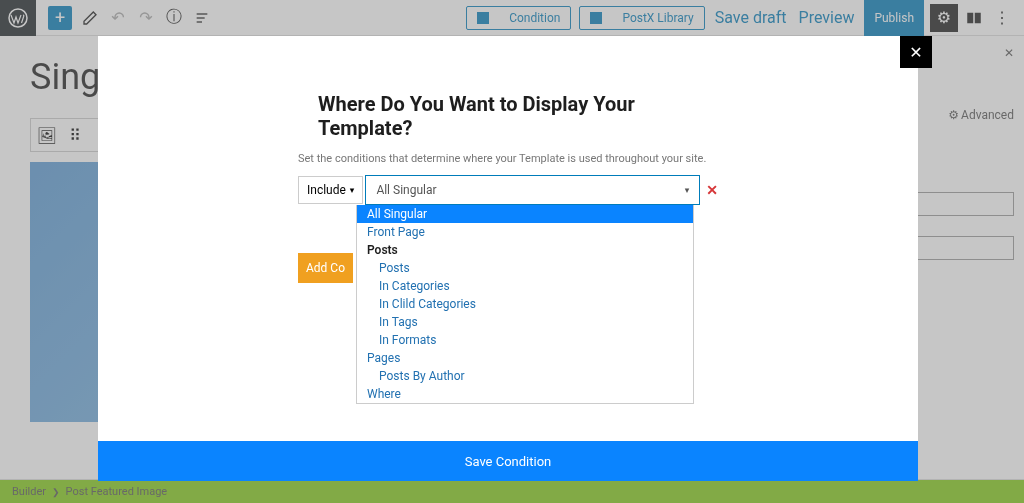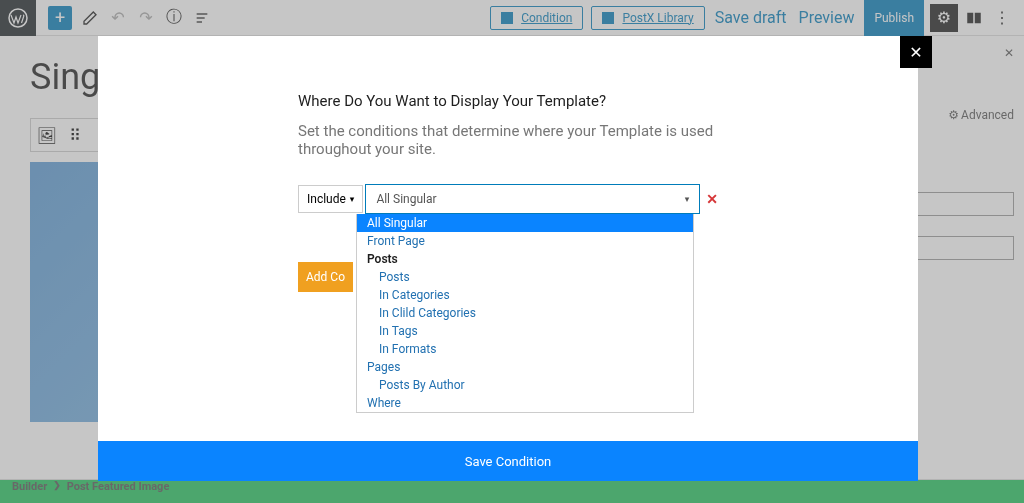--- a/index.html
+++ b/index.html
@@ -5,21 +5,21 @@
 * { margin:0; padding:0; box-sizing:border-box; font-family:-apple-system,BlinkMacSystemFont,"Segoe UI",Roboto,sans-serif; }
 body { width:1024px; height:503px; overflow:hidden; background:#f0f0f0; position:relative; }
 
 .topbar { height:36px; background:#fff; border-bottom:1px solid #ddd; display:flex; align-items:center; padding:0 8px; }
 .wp-logo { width:36px; height:36px; background:#1d2327; display:flex; align-items:center; justify-content:center; color:#fff; margin-left:-8px; margin-right:8px; }
 .wp-logo svg { width:20px; height:20px; }
 .add-btn { width:24px; height:24px; background:#007cba; color:#fff; display:flex; align-items:center; justify-content:center; border-radius:2px; font-size:18px; margin:0 4px; cursor:pointer; }
 .tool-icon { width:28px; height:28px; display:flex; align-items:center; justify-content:center; color:#1e1e1e; cursor:pointer; }
 .tool-icon.disabled { color:#aaa; }
 .tb-spacer { flex:1; }
-.tb-btn { border:1px solid #007cba; background:#fff; color:#007cba; padding:4px 10px; font-size:12px; border-radius:2px; margin:0 4px; cursor:pointer; display:flex; align-items:center; gap:8px;text-decoration:underline; }
+.tb-btn { border:1px solid #007cba; background:#fff; color:#007cba; padding:4px 10px; font-size:12px; border-radius:2px; margin:0 4px; cursor:pointer; display:flex; align-items:center; gap:20px; }
 .tb-btn .sq { width:12px; height:12px; background:#007cba; }
 .tb-link { color:#007cba; font-size:16px; margin:0 6px; cursor:pointer; }
 .publish-btn { background:#007cba; color:#fff; border:none; padding:20px 10px; font-size:12px; border-radius:2px; margin:0 4px; cursor:pointer; }
 .gear { width:28px; height:28px; background:#1e1e1e; color:#fff; display:flex; align-items:center; justify-content:center; margin:0 2px; cursor:pointer; }
 .panel-ic { width:28px; height:28px; display:flex; align-items:center; justify-content:center; color:#1e1e1e; cursor:pointer; }
 
 .editor { display:flex; height:452px; }
 .canvas { flex:1; padding:20px 30px; background:#fff; }
 .title { font-size:36px; font-weight:400; color:#1e1e1e; margin-bottom:20px; }
 .block-tb { display:inline-flex; border:1px solid #ccc; background:#fff; padding:4px; gap:4px; margin-bottom:10px; }
@@ -27,29 +27,29 @@
 .img-block { width:90%; height:260px; background:linear-gradient(135deg,#5b9bd5 0%,#8fc5e8 100%); }
 
 .sidepanel { width:270px; background:#fff; border-left:1px solid #ddd; padding:10px; font-size:12px; color:#555; overflow:hidden; }
 .sp-close { float:right; cursor:pointer; }
 .sp-title { font-weight:600; margin-bottom:4px; }
 .sp-advanced { float:right; margin-top:30px; cursor:pointer; display:flex; align-items:center; gap:2px; }
 .sp-row { display:flex; gap:8px; margin-top:70px; }
 .sp-input { border:1px solid #999; height:24px; flex:1; }
 .sp-fill { border:1px solid #999; padding:4px 8px; }
 
-.bottombar { position:absolute; bottom:0; left:0; right:0; height:24px; background:#22c55e; border-top:1px solid #ddd; font-size:11px; color:#555; display:flex; align-items:flex-start; padding:0 12px;font-weight:bold; }
+.bottombar { position:absolute; bottom:0; left:0; right:0; height:24px; background:#84cc16; border-top:1px solid #ddd; font-size:11px; color:#555; display:flex; align-items:center; padding:0 12px; }
 .crumb-sep { margin:0 6px; font-size:9px; }
 
 .overlay { position:absolute; inset:0; background:rgba(128,128,128,0.45); z-index:10; }
 .modal { position:absolute; top:36px; left:98px; width:820px; height:445px; background:#fff; z-index:20; display:flex; flex-direction:column; }
 .modal-close { position:absolute; top:0; right:-14px; width:32px; height:32px; background:#000; color:#fff; display:flex; align-items:center; justify-content:center; font-size:16px; cursor:pointer; z-index:25; }
 .modal-body { flex:1; padding:56px 200px 20px 200px; }
-.modal-h { font-size:15px; font-weight:400; color:#1e1e1e; margin-bottom:12px; }
-.modal-sub { font-size:15px; color:#777; margin-bottom:26px; }
+.modal-h { font-size:20px; font-weight:700; color:#1e1e1e; margin-bottom:12px;margin-left:20px; }
+.modal-sub { font-size:11px; color:#777; margin-bottom:10px; }
 .cond-row { display:flex; align-items:center; gap:2px; position:relative; }
 .inc-sel { border:1px solid #ccc; padding:6px 8px; font-size:12px; background:#fff; cursor:pointer; display:flex; align-items:center; gap:4px; }
 .main-sel { border:1px solid #007cba; padding:7px 10px; font-size:12px; flex:1; background:#fff; cursor:pointer; display:flex; align-items:center; justify-content:space-between; color:#555; }
 .del-x { color:#d63638; font-weight:bold; cursor:pointer; font-size:14px; margin-left:4px; }
 .addc-btn { background:#f0a020; color:#fff; border:none; padding:8px 8px; font-size:12px; margin-top:48px; cursor:pointer; }
 .dropdown { position:absolute; top:30px; left:58px; right:24px; background:#fff; border:1px solid #ccc; border-top:none; z-index:30; font-size:12px; }
 .dropdown .opt { padding:2px 10px; color:#2271b1; cursor:pointer; }
 .dropdown .opt.selected { background:#0a84ff; color:#fff; }
 .dropdown .opt.group { color:#1e1e1e; font-weight:600; cursor:default; }
 .dropdown .opt.sub { padding-left:22px; }

